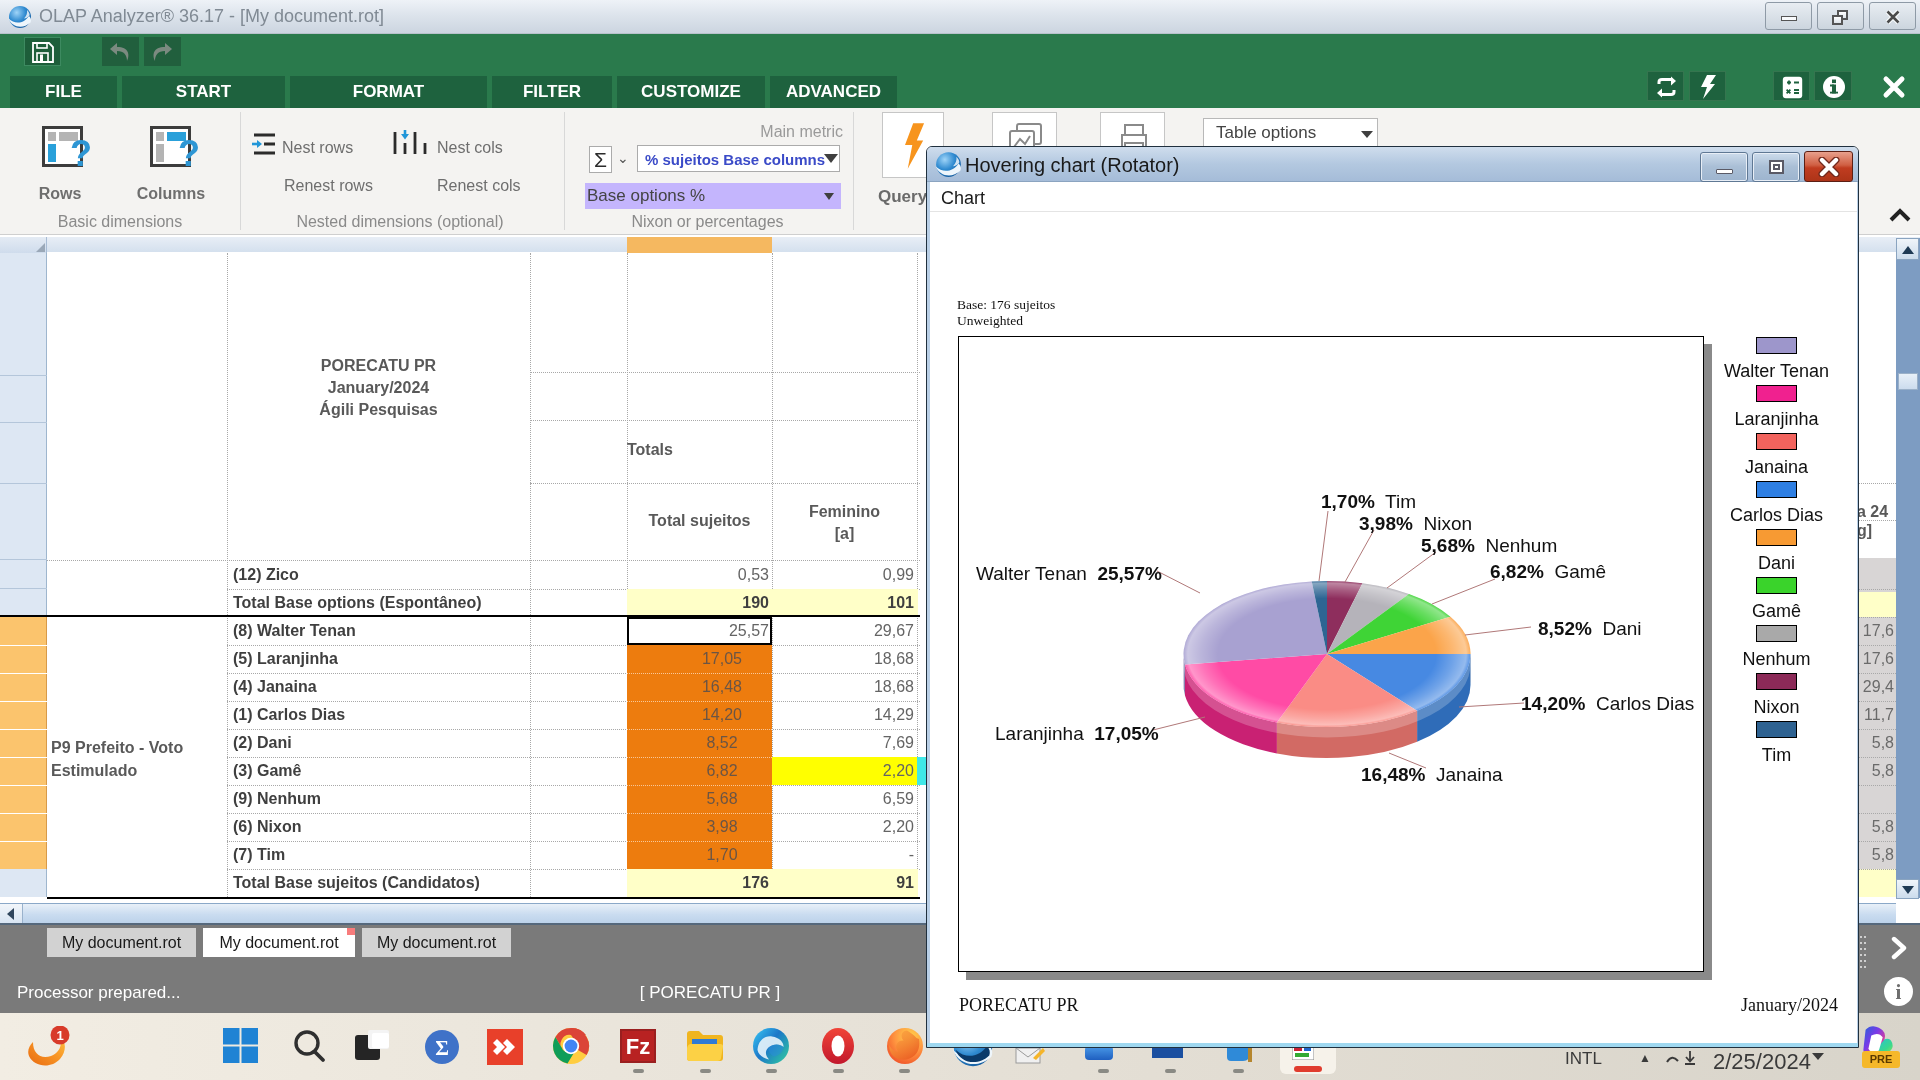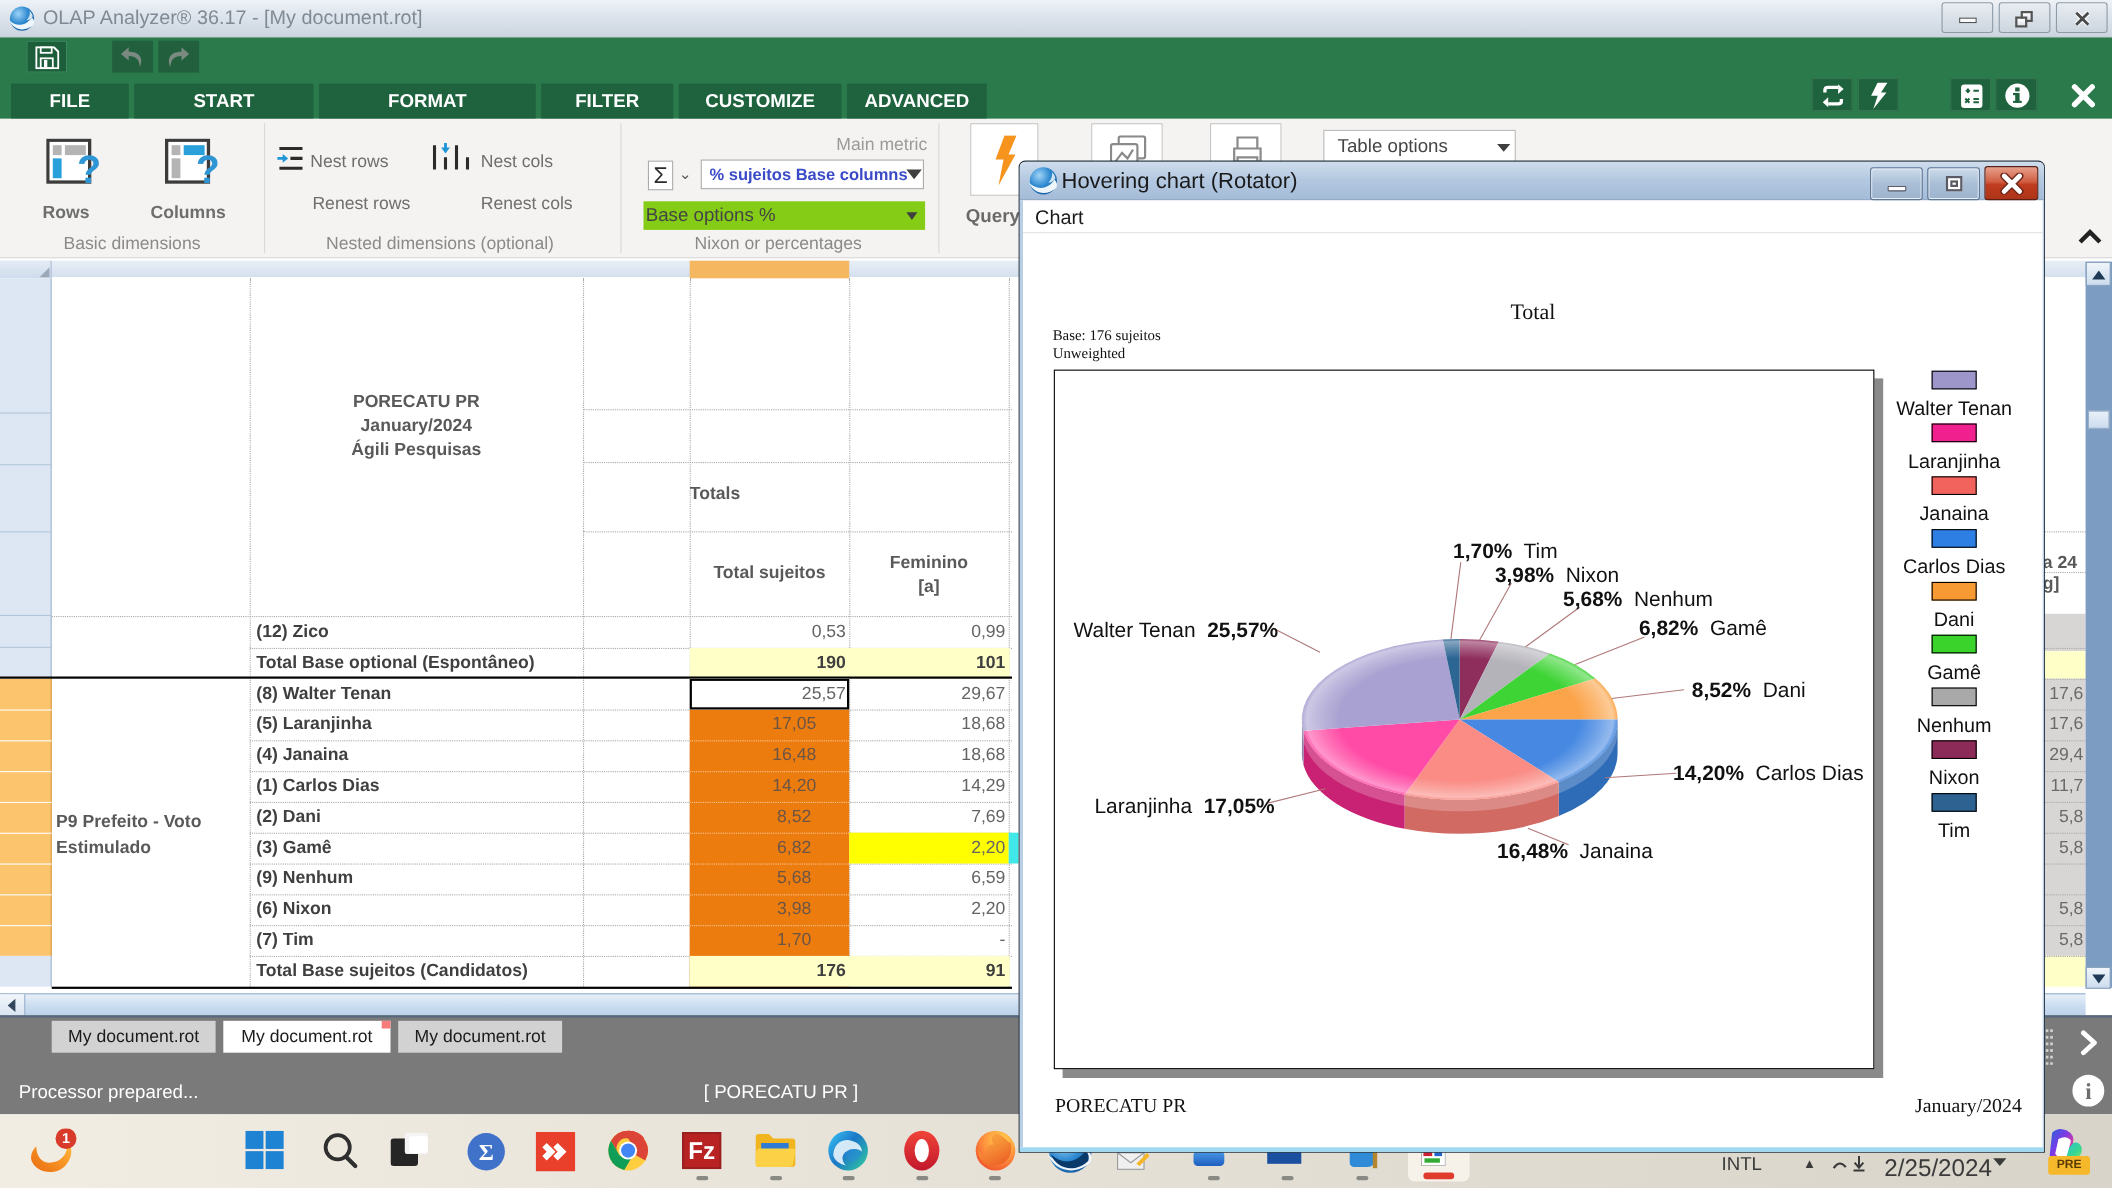--- a/index.html
+++ b/index.html
@@ -146,21 +146,21 @@
 <div class="abs rlbl" style="left:437px;top:177px;width:110px;text-align:left;">Renest cols</div>
 <div class="abs rlbl" style="left:270px;top:213px;width:260px;color:#8a8a8a;white-space:nowrap;">Nested dimensions (optional)</div>
 
 <div class="abs rlbl" style="left:700px;top:123px;width:143px;text-align:right;color:#9a9a9a;">Main metric</div>
 <div class="abs" style="left:589px;top:146px;width:23px;height:27px;background:#fff;border:1px solid #ababab;font-size:21px;text-align:center;line-height:25px;color:#2b2b2b;">Σ</div>
 <div class="abs" style="left:617px;top:150px;font-size:14px;color:#555;">⌄</div>
 <div class="abs" style="left:637px;top:145px;width:203px;height:27px;background:#fff;border:1px solid #ababab;">
   <div class="abs" style="left:7px;top:5px;font-size:15px;font-weight:bold;color:#3b4bc8;white-space:nowrap;">% sujeitos Base columns</div>
   <div class="abs" style="left:186px;top:8px;width:0;height:0;border-left:7px solid transparent;border-right:7px solid transparent;border-top:9px solid #3f3f3f;"></div>
 </div>
-<div class="abs" style="left:585px;top:183px;width:256px;height:26px;background:#84cc16;">
+<div class="abs" style="left:585px;top:183px;width:256px;height:26px;background:#c4b5fd;">
   <div class="abs" style="left:2px;top:3px;font-size:17px;color:#444;">Base options %</div>
   <div class="abs" style="left:239px;top:10px;width:0;height:0;border-left:5px solid transparent;border-right:5px solid transparent;border-top:7px solid #3f3f3f;"></div>
 </div>
 <div class="abs rlbl" style="left:600px;top:213px;width:215px;color:#8a8a8a;">Nixon or percentages</div>
 
 <div class="abs" style="left:882px;top:112px;width:62px;height:66px;background:#fff;border:1px solid #c6c6c6;">
   <svg class="abs" style="left:22px;top:10px" width="20" height="46" viewBox="0 0 22 50">
       <path d="M9 0 H21 L13 19 H20 L3 50 L8 24 H0 Z" fill="#f7941d"></path>
     </svg>
 </div>
@@ -242,21 +242,21 @@
   <div class="abs" style="left:227px;top:120px;width:303px;text-align:center;font-size:16px;font-weight:bold;color:#595959;line-height:22px;">PORECATU PR<br>January/2024<br>Ágili Pesquisas</div>
   <div class="abs" style="left:627px;top:206px;width:145px;font-size:16px;font-weight:bold;color:#595959;">Totals</div>
   <div class="abs" style="left:627px;top:277px;width:145px;text-align:center;font-size:16px;font-weight:bold;color:#595959;">Total sujeitos</div>
   <div class="abs" style="left:772px;top:266px;width:145px;text-align:center;font-size:16px;font-weight:bold;color:#595959;line-height:22px;">Feminino<br>[a]</div>
 
   <div class="abs rowlab" style="top:331px;">(12) Zico</div>
   <div class="abs num" style="left:627px;top:331px;">0,53</div>
   <div class="abs num" style="left:772px;top:331px;">0,99</div>
 
   <div class="abs" style="left:627px;top:354px;width:291px;height:28px;background:#ffffc8;"></div>
-  <div class="abs rowlab" style="top:359px;">Total Base optional (Espontâneo)</div>
+  <div class="abs rowlab" style="top:359px;">Total Base options (Espontâneo)</div>
   <div class="abs num bold" style="left:627px;top:359px;">190</div>
   <div class="abs num bold" style="left:772px;top:359px;">101</div>
 
   <div class="abs" style="left:0;top:380px;width:920px;height:2px;background:#000;"></div>
 
   <div class="abs" style="left:627px;top:410px;width:145px;height:252px;background:#ed7c0e;"></div>
   <div class="abs odot" style="top:438px;"></div>
     <div class="abs odot" style="top:466px;"></div>
   <div class="abs odot" style="top:494px;"></div>
     <div class="abs odot" style="top:522px;"></div>
@@ -571,21 +571,20 @@
   <div class="abs" style="left:877px;top:4px;width:49px;height:31px;border:1px solid #5c1f14;border-radius:3px;background:linear-gradient(#e8a08c,#d05f43 45%,#c03c20 55%,#ad3418);">
     <svg class="abs" style="left:13px;top:5px" width="22" height="20" viewBox="0 0 22 20">
         <path d="M4 3 L18 17 M18 3 L4 17" stroke="#71281c" stroke-width="7" stroke-linecap="round"></path>
         <path d="M4 3 L18 17 M18 3 L4 17" stroke="#fff" stroke-width="4.4" stroke-linecap="round"></path>
       </svg>
   </div>
 
   <div class="abs" style="left:14px;top:41px;font-size:18px;color:#1a1a1a;">Chart</div>
   <div class="abs" style="left:0;top:64px;width:933px;height:1px;background:#e4e4e4;"></div>
 
-  <div class="abs ser" style="left:0;top:126px;width:933px;text-align:center;font-size:20px;color:#111;">Total</div>
   <div class="abs ser" style="left:30px;top:150px;font-size:13.5px;color:#111;">Base: 176 sujeitos</div>
   <div class="abs ser" style="left:30px;top:166px;font-size:13.5px;color:#111;">Unweighted</div>
 
   <div class="abs" style="left:31px;top:189px;width:746px;height:636px;border:1px solid #000;background:#fff;box-shadow:8px 8px 0 #8a8a8a;"></div>
 
   <div class="abs ser" style="left:32px;top:848px;font-size:18px;color:#111;">PORECATU PR</div>
   <div class="abs ser" style="left:711px;top:848px;width:200px;text-align:right;font-size:18px;color:#111;">January/2024</div>
 
   <svg class="abs" style="left:0;top:0" width="933" height="902" viewBox="0 0 933 902">
     <defs>

